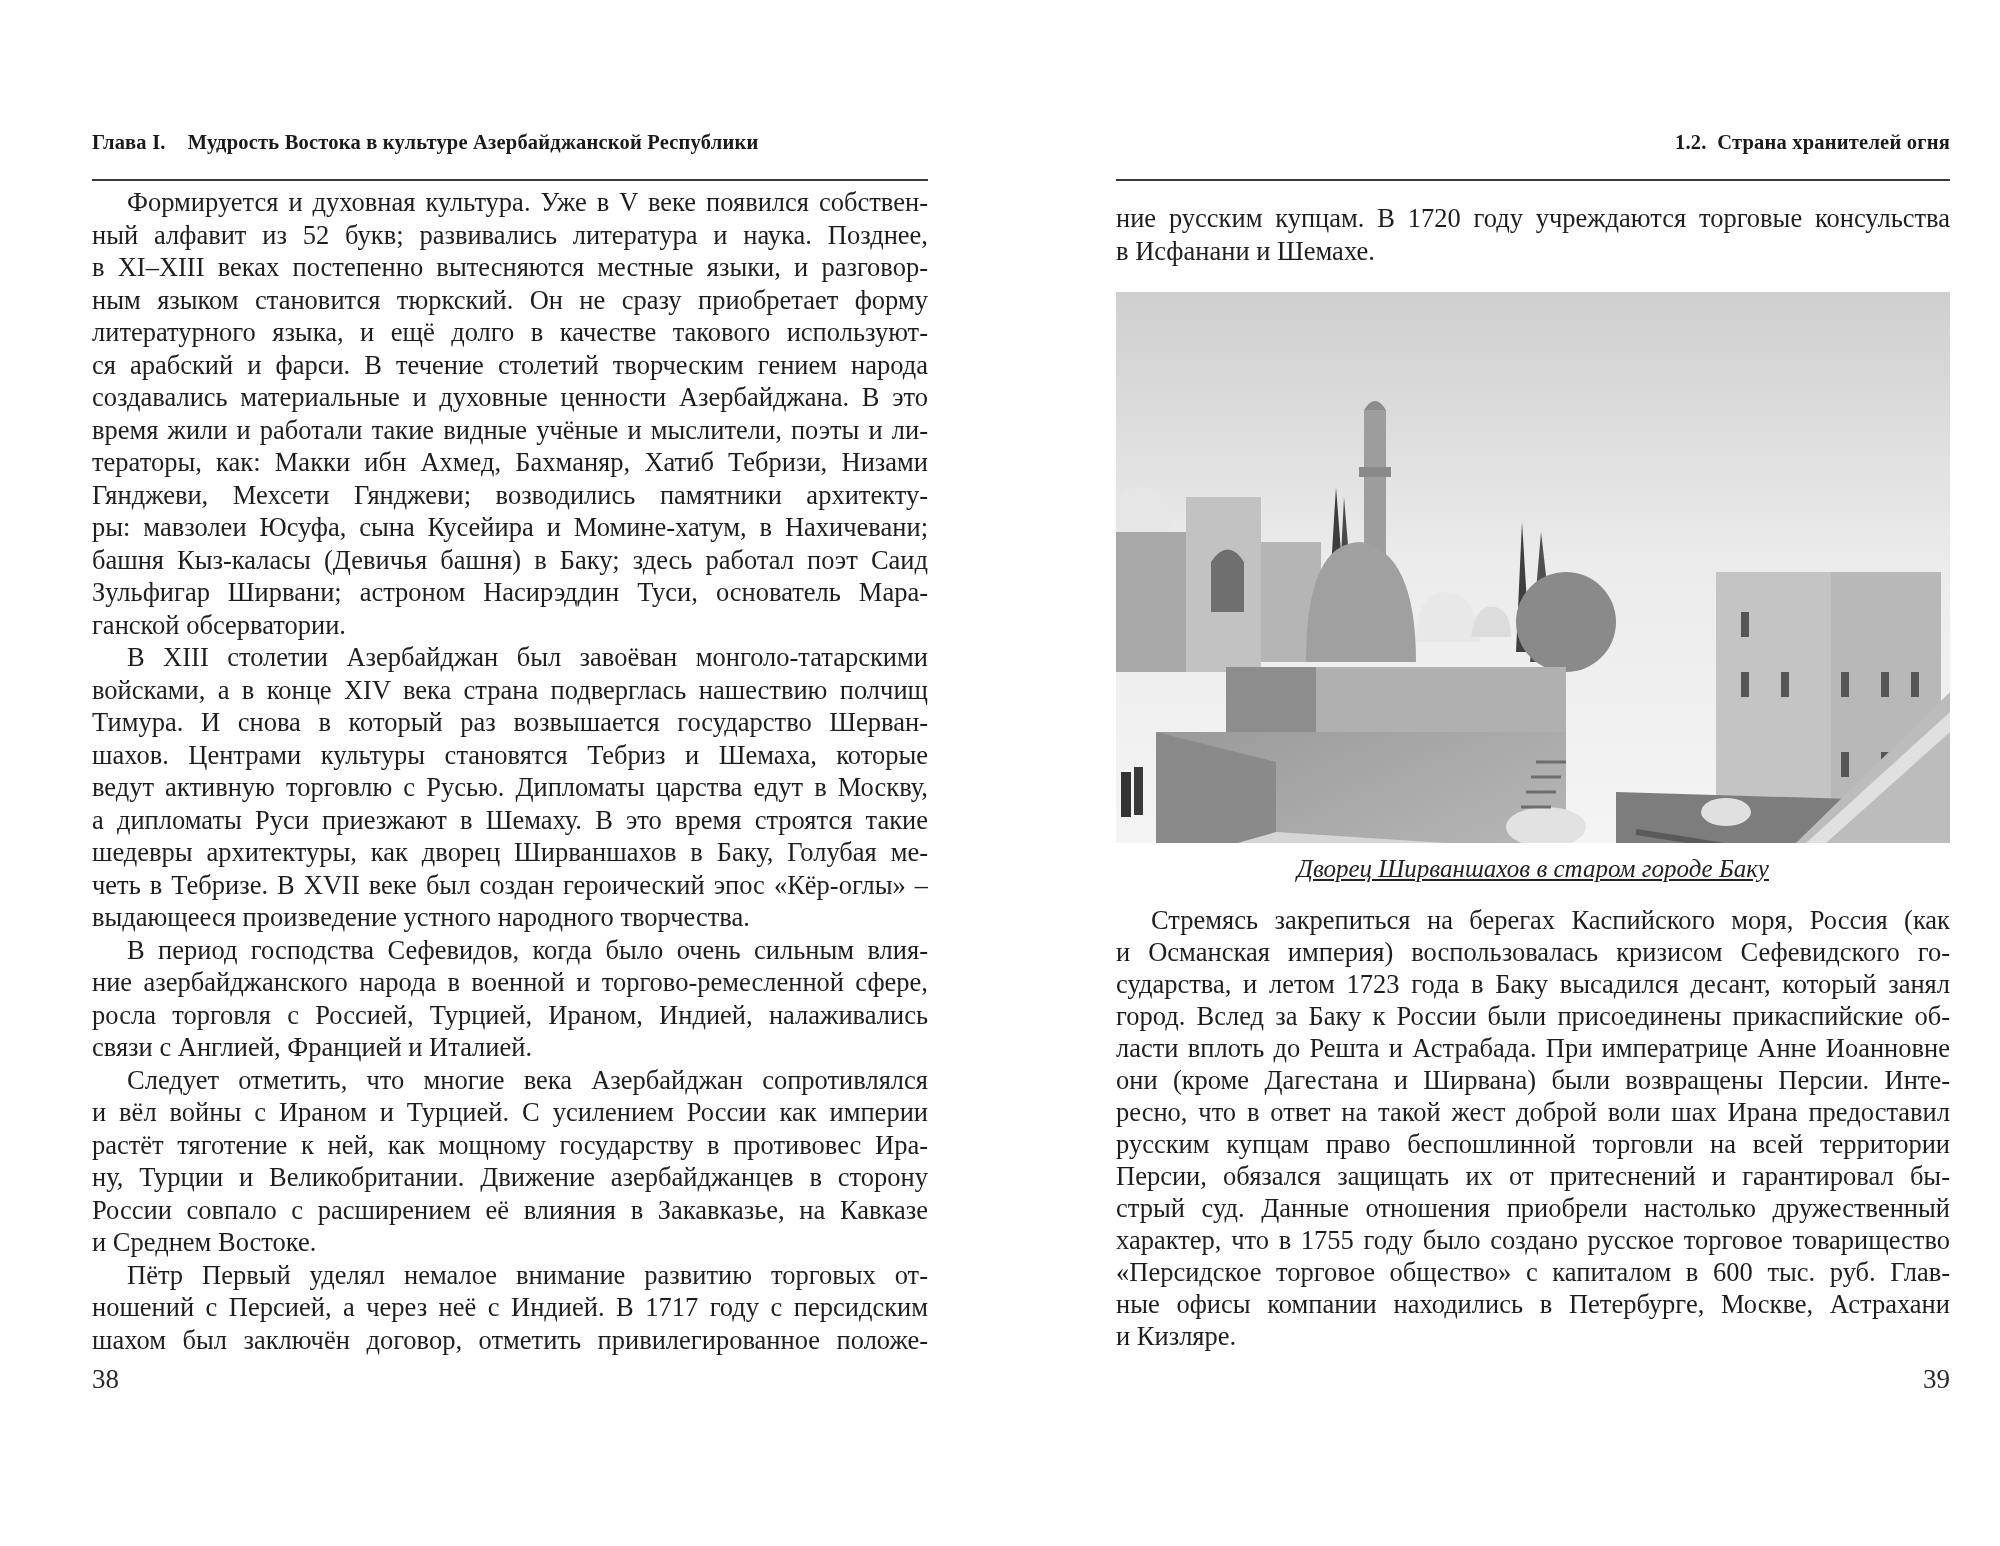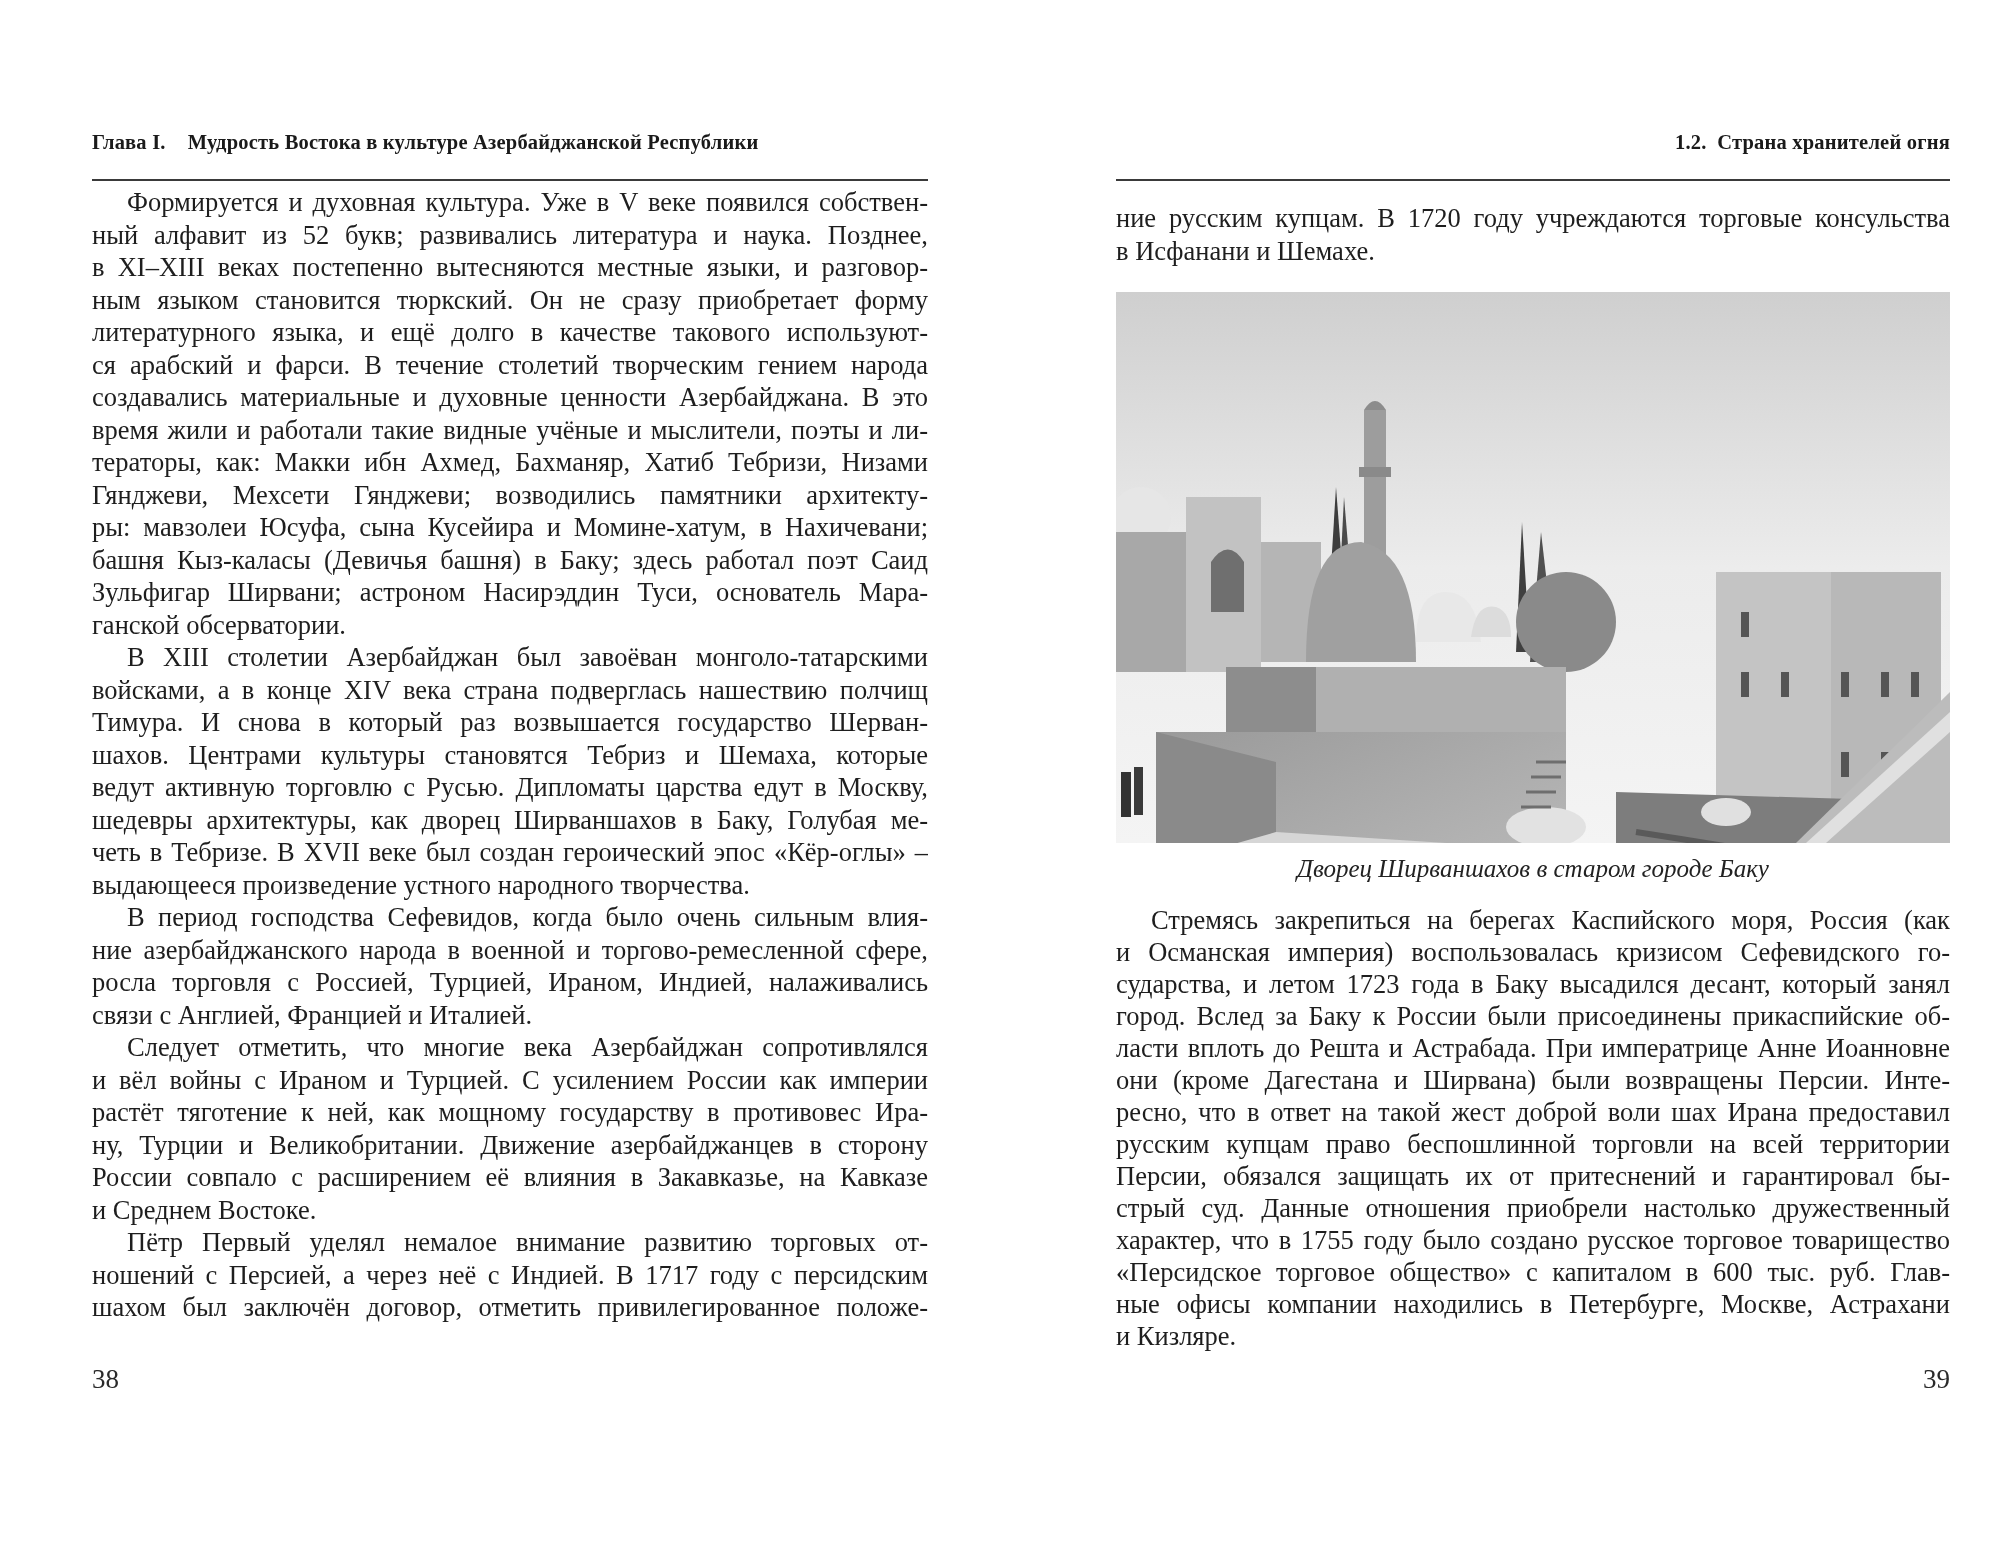--- a/index.html
+++ b/index.html
@@ -39,21 +39,21 @@
   .page.right .body-text.bottom { top: 904px; line-height: 32px; }
   .page.right .body-text.bottom .line { height: 32px; }
 
   .photo {
     position: absolute; left: 0; top: 292px; width: 834px; height: 551px;
     background: #cfcfcf; overflow: hidden;
   }
   .photo svg { display: block; width: 100%; height: 100%; }
   .caption {
     position: absolute; top: 855px; left: 0; right: 0; text-align: center;
-    font-style: italic; font-size: 25px; color: #222;
+    font-style: italic; font-size: 25px; color: #222; text-decoration: underline;
   }
   .folio {
     position: absolute; top: 1364px; font-size: 27px; color: #2a2a2a;
   }
   .page.left .folio { left: 0; }
   .page.right .folio { right: 0; }
 </style>
 </head>
 <body>
 
@@ -77,20 +77,21 @@
         <span class="line">Гянджеви, Мехсети Гянджеви; возводились памятники архитекту-</span>
         <span class="line">ры: мавзолеи Юсуфа, сына Кусейира и Момине-хатум, в Нахичевани;</span>
         <span class="line">башня Кыз-каласы (Девичья башня) в Баку; здесь работал поэт Саид</span>
         <span class="line">Зульфигар Ширвани; астроном Насирэддин Туси, основатель Мара-</span>
         <span class="line last">ганской обсерватории.</span>
         <span class="line indent">В XIII столетии Азербайджан был завоёван монголо-татарскими</span>
         <span class="line">войсками, а в конце XIV века страна подверглась нашествию полчищ</span>
         <span class="line">Тимура. И снова в который раз возвышается государство Шерван-</span>
         <span class="line">шахов. Центрами культуры становятся Тебриз и Шемаха, которые</span>
         <span class="line">ведут активную торговлю с Русью. Дипломаты царства едут в Москву,</span>
+        <span class="line">а дипломаты Руси приезжают в Шемаху. В это время строятся такие</span>
         <span class="line">шедевры архитектуры, как дворец Ширваншахов в Баку, Голубая ме-</span>
         <span class="line">четь в Тебризе. В XVII веке был создан героический эпос «Кёр-оглы» –</span>
         <span class="line last">выдающееся произведение устного народного творчества.</span>
         <span class="line indent">В период господства Сефевидов, когда было очень сильным влия-</span>
         <span class="line">ние азербайджанского народа в военной и торгово-ремесленной сфере,</span>
         <span class="line">росла торговля с Россией, Турцией, Ираном, Индией, налаживались</span>
         <span class="line last">связи с Англией, Францией и Италией.</span>
         <span class="line indent">Следует отметить, что многие века Азербайджан сопротивлялся</span>
         <span class="line">и вёл войны с Ираном и Турцией. С усилением России как империи</span>
         <span class="line">растёт тяготение к ней, как мощному государству в противовес Ира-</span>

